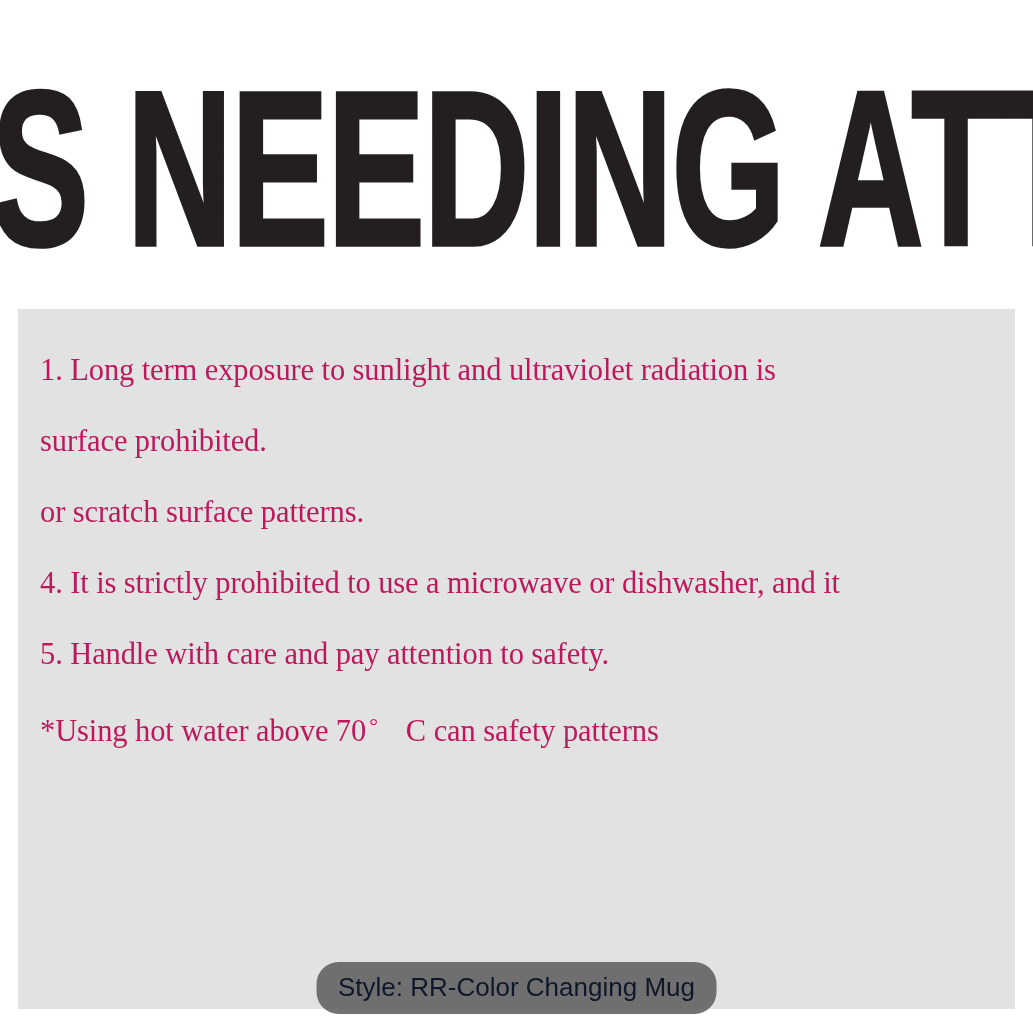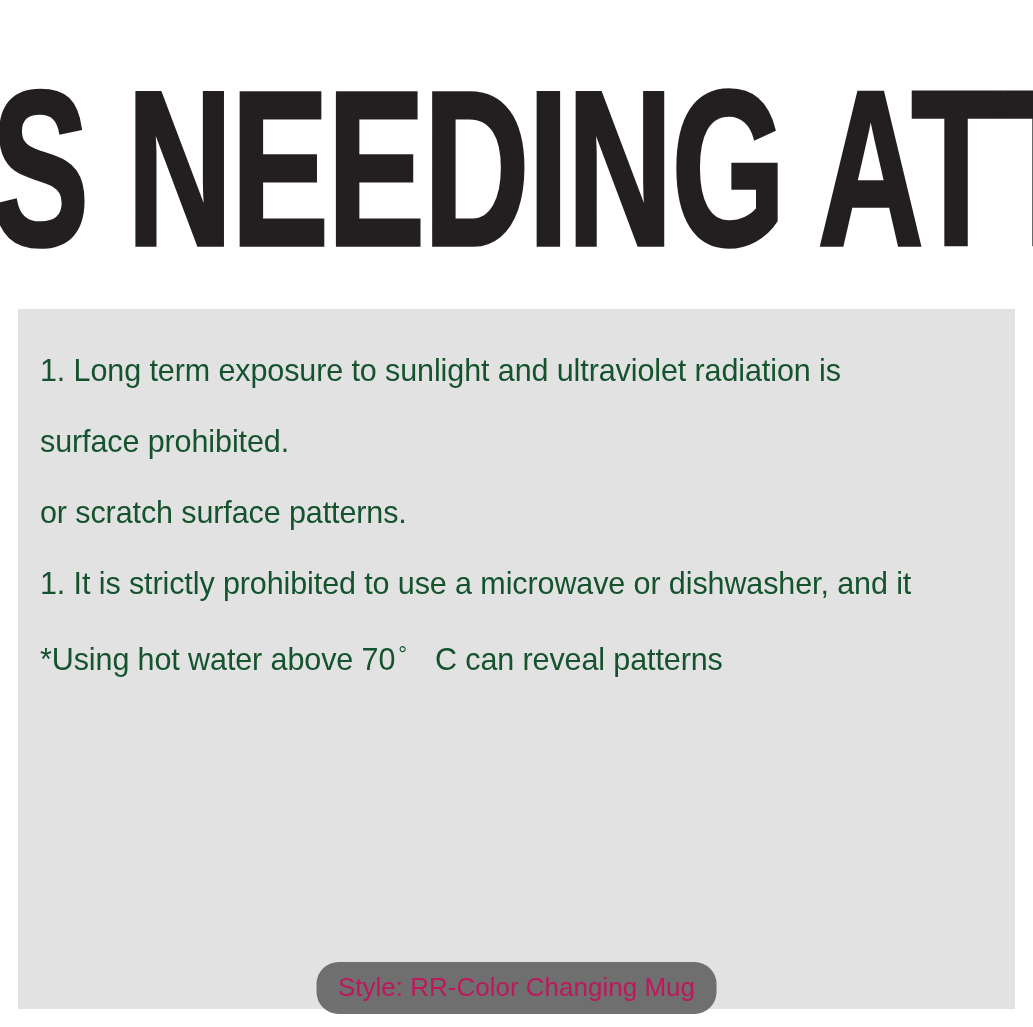--- a/index.html
+++ b/index.html
@@ -53,24 +53,24 @@
     left: 18px;
     top: 309px;
     width: 997px;
     height: 700px;
     background: #e2e2e2;
     box-sizing: border-box;
     padding: 26px 22px 0 22px;
   }
 
   .line {
-    font-family: Liberation Sans, sans-serif;
+    font-family: Liberation Serif, serif;
     font-size: 30.5px;
     line-height: 71px;
-    color: #14532d;
+    color: #be185d;
     white-space: nowrap;
     letter-spacing: -0.1px;
   }
   .line.indent {
     
   }
 
   .deg {
     font-size: 22px;
     vertical-align: 8px;
@@ -81,21 +81,21 @@
     width: 26px;
   }
 
   
   .badge {
     position: absolute;
     left: 50%;
     transform: translateX(-50%);
     bottom: 13px;
     background: rgba(95,95,95,0.88);
-    color: #be185d;
+    color: #0f172a;
     font-family: "Liberation Sans", sans-serif;
     font-size: 26px;
     line-height: 1;
     padding: 12px 22px 14px 22px;
     border-radius: 22px;
     white-space: nowrap;
   }
 </style>
 </head>
 <body>
@@ -107,22 +107,23 @@
   </div>
 
   <div class="panel">
 
     <div class="line">1. Long term exposure to sunlight and ultraviolet radiation is</div>
     <div class="line indent">surface prohibited.</div>
 
     <div class="line indent">or scratch surface patterns.</div>
 
 
-    <div class="line">1. It is strictly prohibited to use a microwave or dishwasher, and it</div>
+    <div class="line">4. It is strictly prohibited to use a microwave or dishwasher, and it</div>
 
+    <div class="line">5. Handle with care and pay attention to safety.</div>
 
-    <div class="line"><span>*Using hot water above 70</span><span class="deg">°</span><span class="gap"></span><span>C can reveal patterns</span></div>
+    <div class="line"><span>*Using hot water above 70</span><span class="deg">°</span><span class="gap"></span><span>C can safety patterns</span></div>
 
   </div>
 
   <div class="badge">Style: RR-Color Changing Mug</div>
 
 </div>
 
 </body></html>

